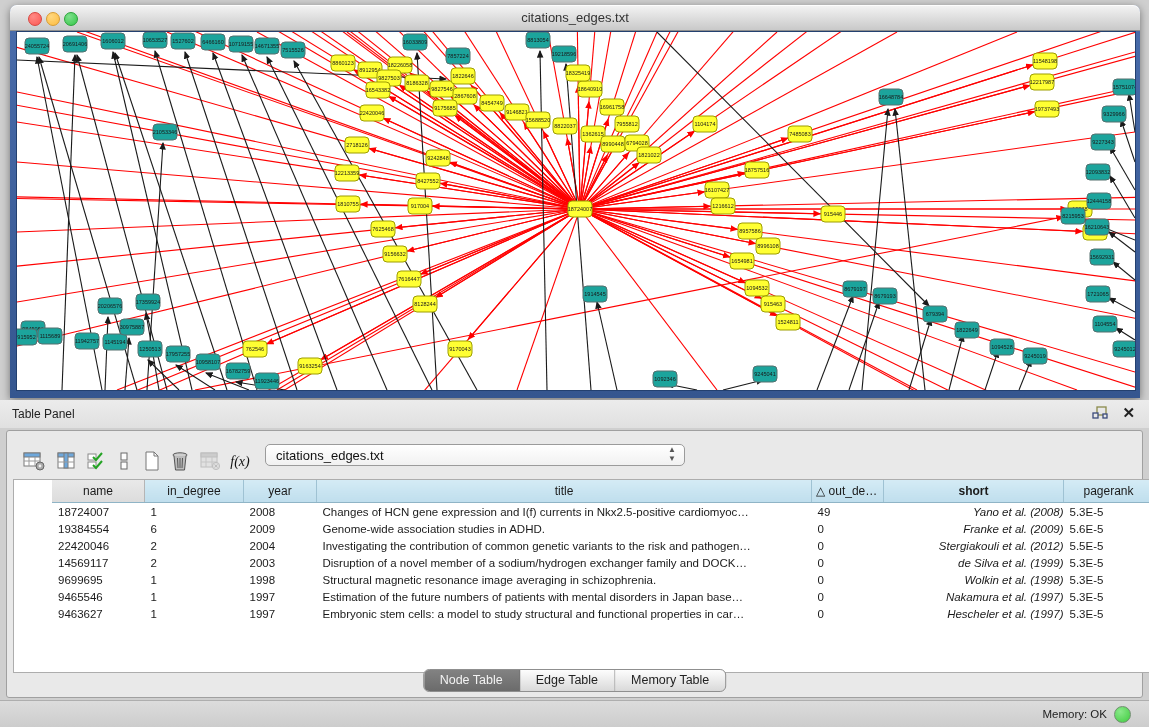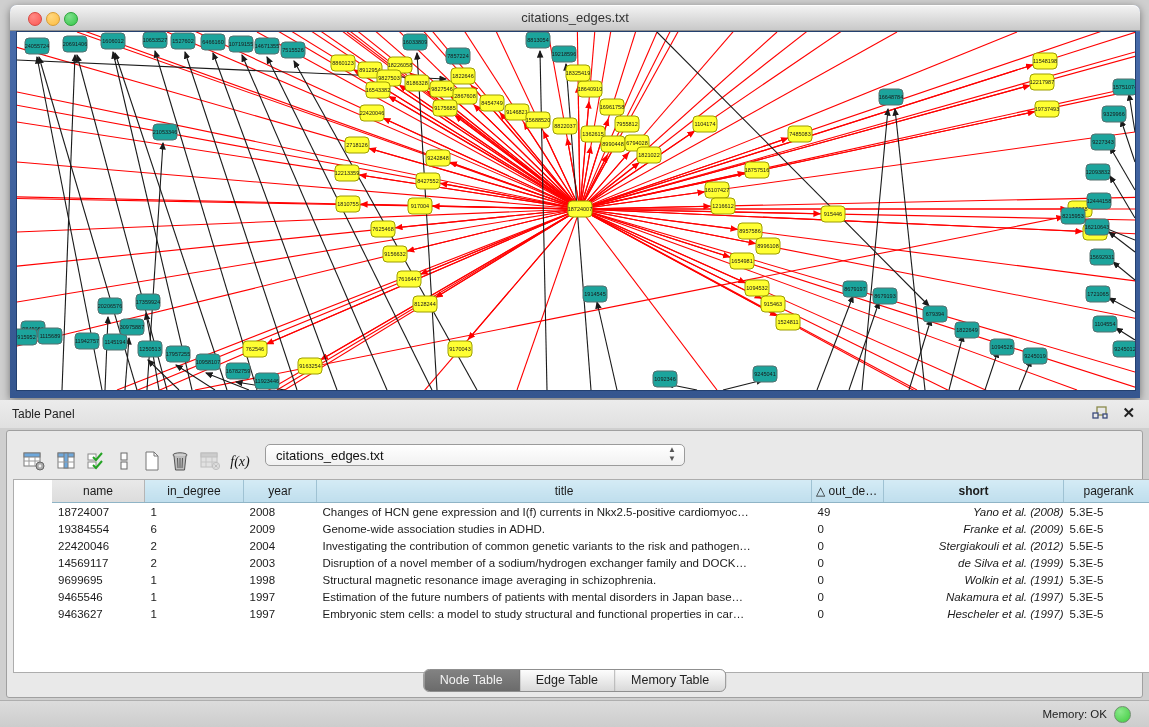--- a/index.html
+++ b/index.html
@@ -866,21 +866,21 @@
             <td>0</td>
             <td>de Silva et al. (1999)</td>
             <td>5.3E-5</td>
           </tr>
           <tr>
             <td>9699695</td>
             <td>1</td>
             <td>1998</td>
             <td>Structural magnetic resonance image averaging in schizophrenia.</td>
             <td>0</td>
-            <td>Wolkin et al. (1991)</td>
+            <td>Wolkin et al. (1998)</td>
             <td>5.3E-5</td>
           </tr>
           <tr>
             <td>9465546</td>
             <td>1</td>
             <td>1997</td>
             <td>Estimation of the future numbers of patients with mental disorders in Japan base…</td>
             <td>0</td>
             <td>Nakamura et al. (1997)</td>
             <td>5.3E-5</td>

